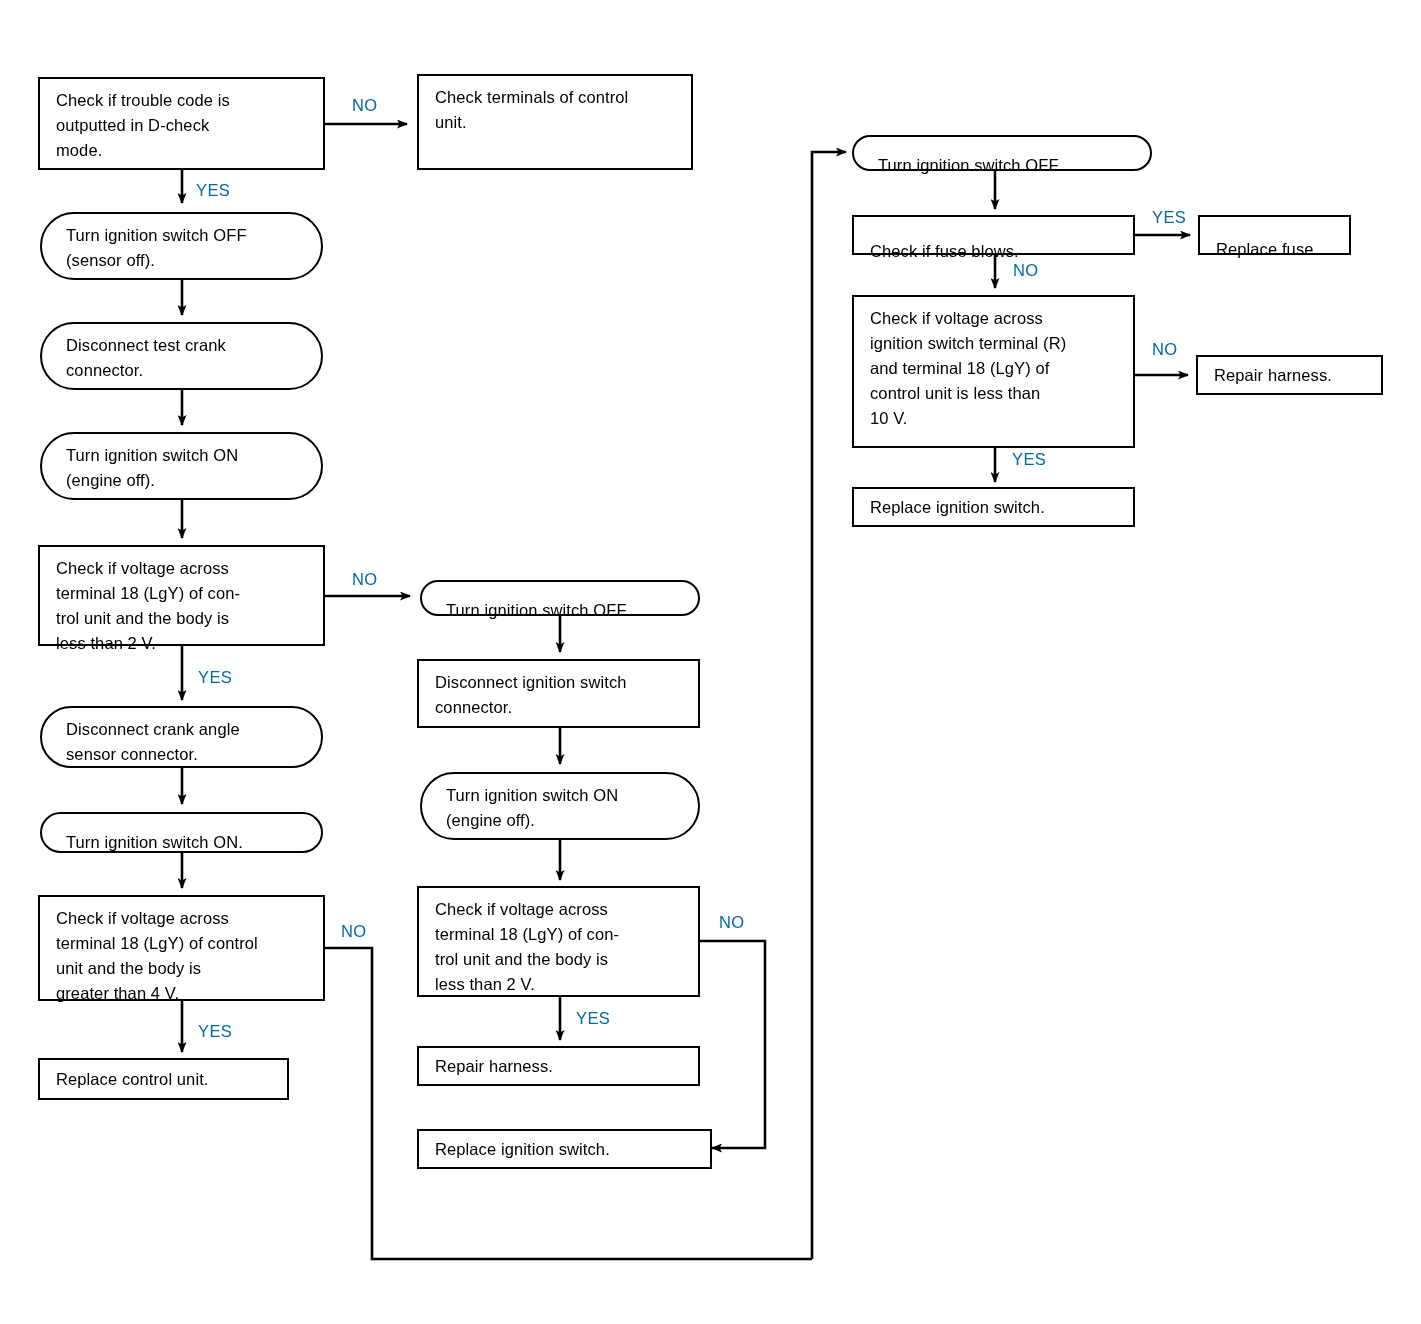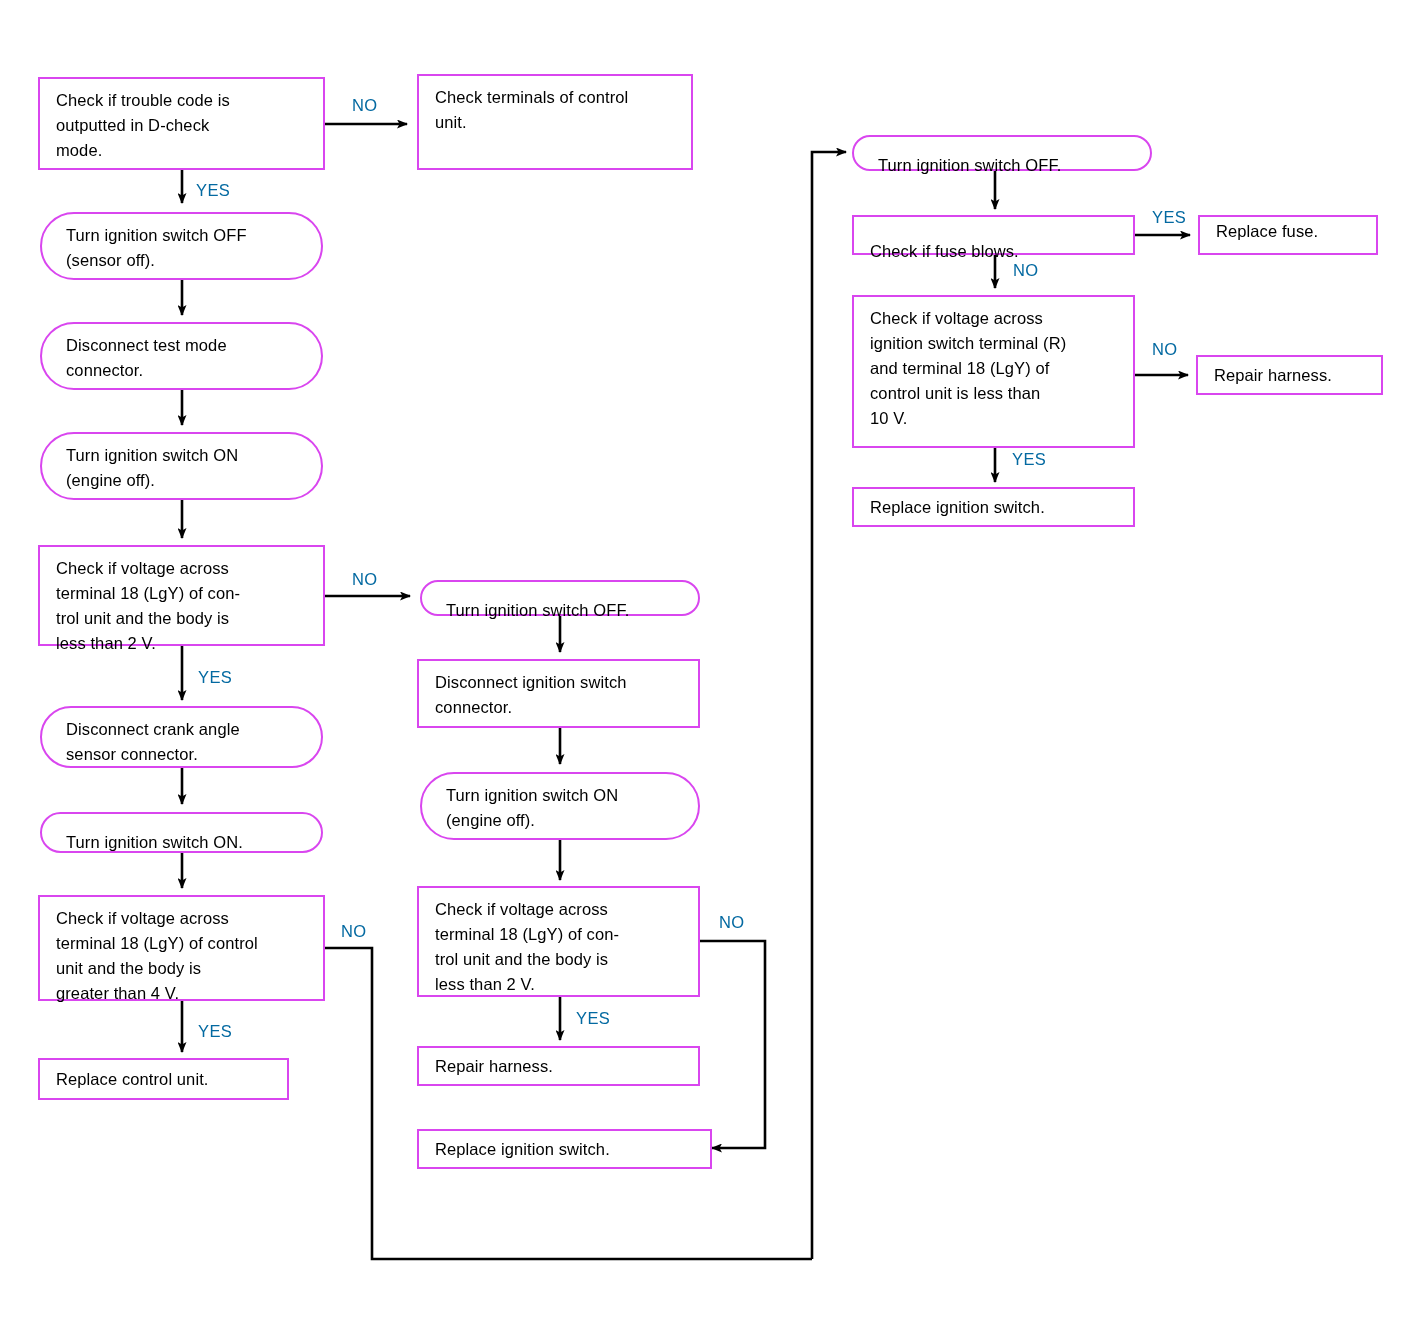--- a/index.html
+++ b/index.html
@@ -22,21 +22,21 @@
     position: absolute;
     left: 0;
     top: 0;
     width: 1421px;
     height: 1324px;
     pointer-events: none;
   }
   .node {
     position: absolute;
     box-sizing: border-box;
-    border: 2px solid #d946ef;
+    border: 2px solid #000000;
     background: #ffffff;
     color: #000000;
     font-size: 16.5px;
     line-height: 25px;
     padding: 9px 0 0 16px;
     z-index: 2;
     letter-spacing: 0.1px;
   }
   .node.pill {
     border-radius: 999px;
@@ -127,21 +127,21 @@
     <span class="txt">Check terminals of control
 unit.</span>
   </div>
 
   <div class="node pill" style="left:40px; top:212px; width:283px; height:68px;">
     <span class="txt">Turn ignition switch OFF
 (sensor off).</span>
   </div>
 
   <div class="node pill" style="left:40px; top:322px; width:283px; height:68px;">
-    <span class="txt">Disconnect test mode
+    <span class="txt">Disconnect test crank
 connector.</span>
   </div>
 
   <div class="node pill" style="left:40px; top:432px; width:283px; height:68px;">
     <span class="txt">Turn ignition switch ON
 (engine off).</span>
   </div>
 
   <div class="node" style="left:38px; top:545px; width:287px; height:101px;">
     <span class="txt">Check if voltage across
@@ -200,21 +200,21 @@
   </div>
 
   <div class="node pill one-line" style="left:852px; top:135px; width:300px; height:36px;">
     <span class="txt">Turn ignition switch OFF.</span>
   </div>
 
   <div class="node" style="left:852px; top:215px; width:283px; height:40px; padding-top:22px;">
     <span class="txt">Check if fuse blows.</span>
   </div>
 
-  <div class="node" style="left:1198px; top:215px; width:180px; height:40px; padding-top:2px;">
+  <div class="node" style="left:1198px; top:215px; width:153px; height:40px; padding-top:20px;">
     <span class="txt">Replace fuse.</span>
   </div>
 
   <div class="node" style="left:852px; top:295px; width:283px; height:153px;">
     <span class="txt">Check if voltage across
 ignition switch terminal (R)
 and terminal 18 (LgY) of
 control unit is less than
 10 V.</span>
   </div>

